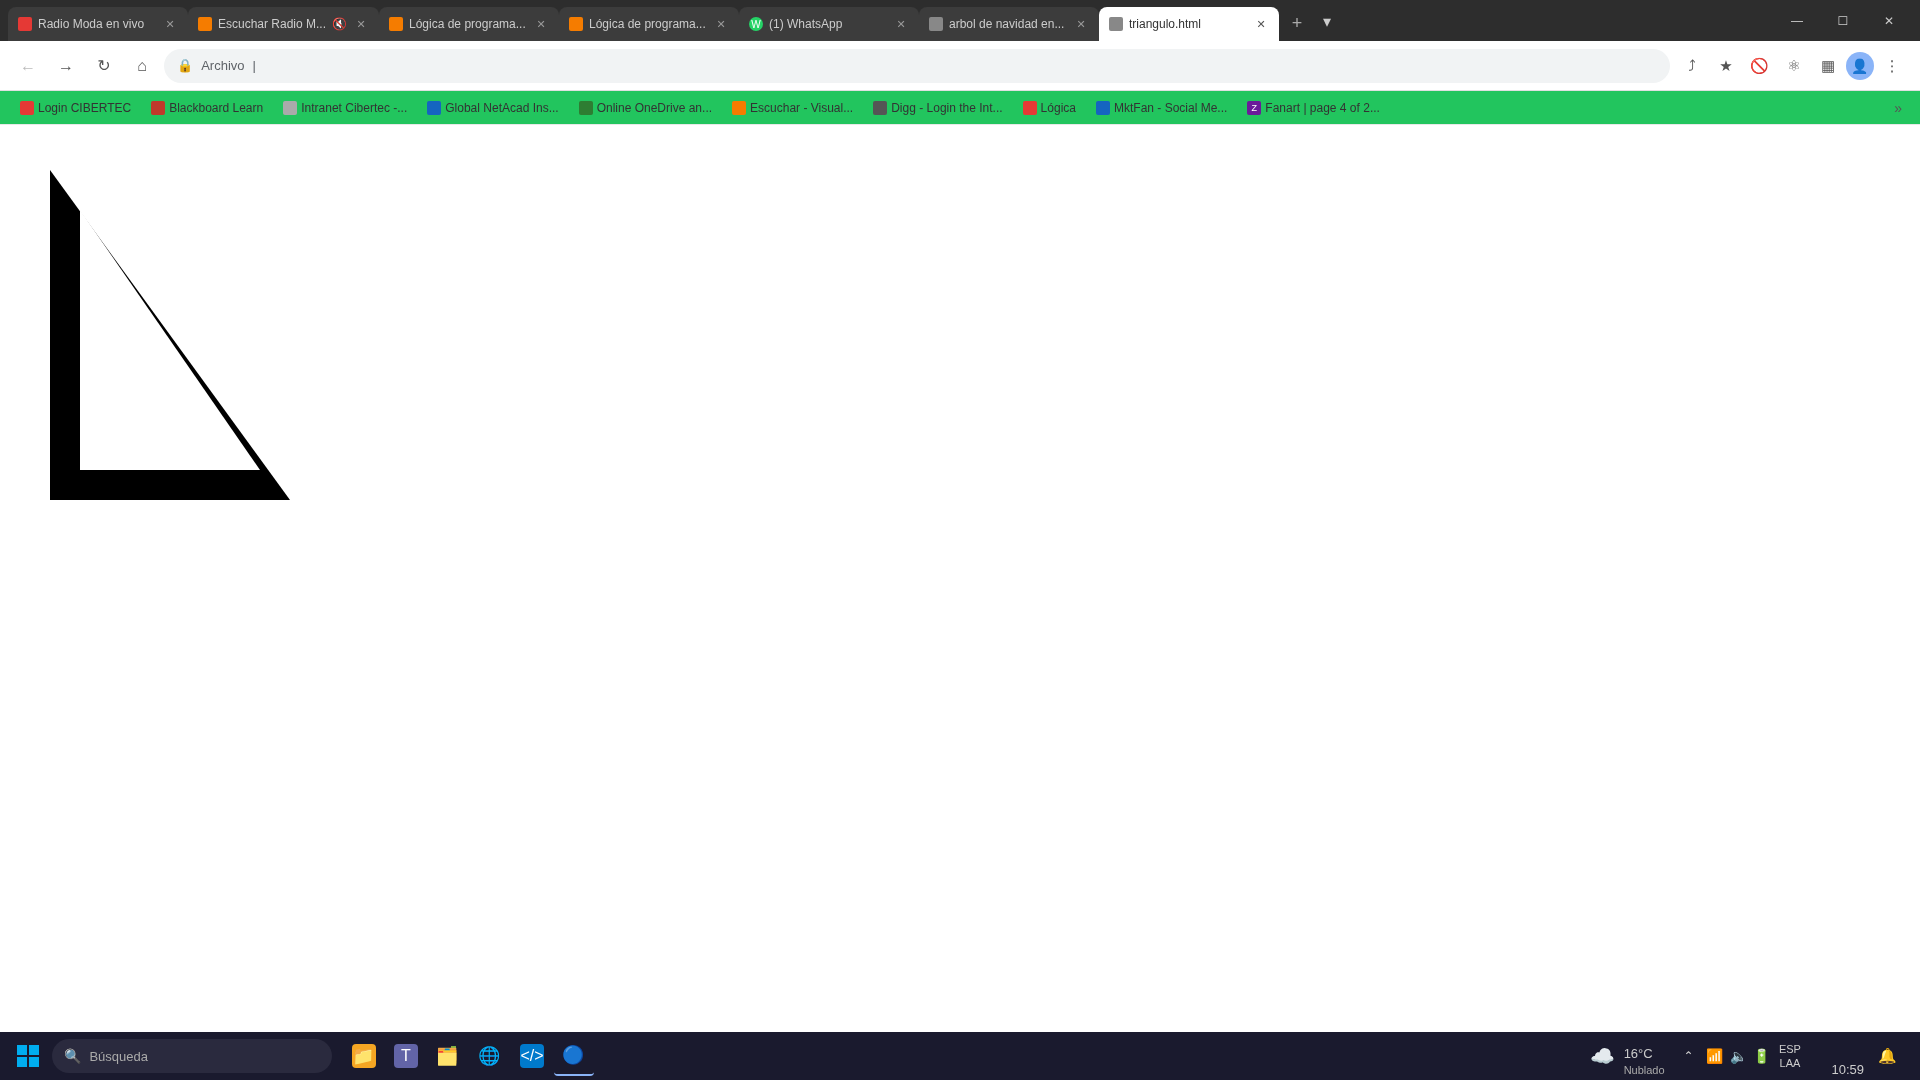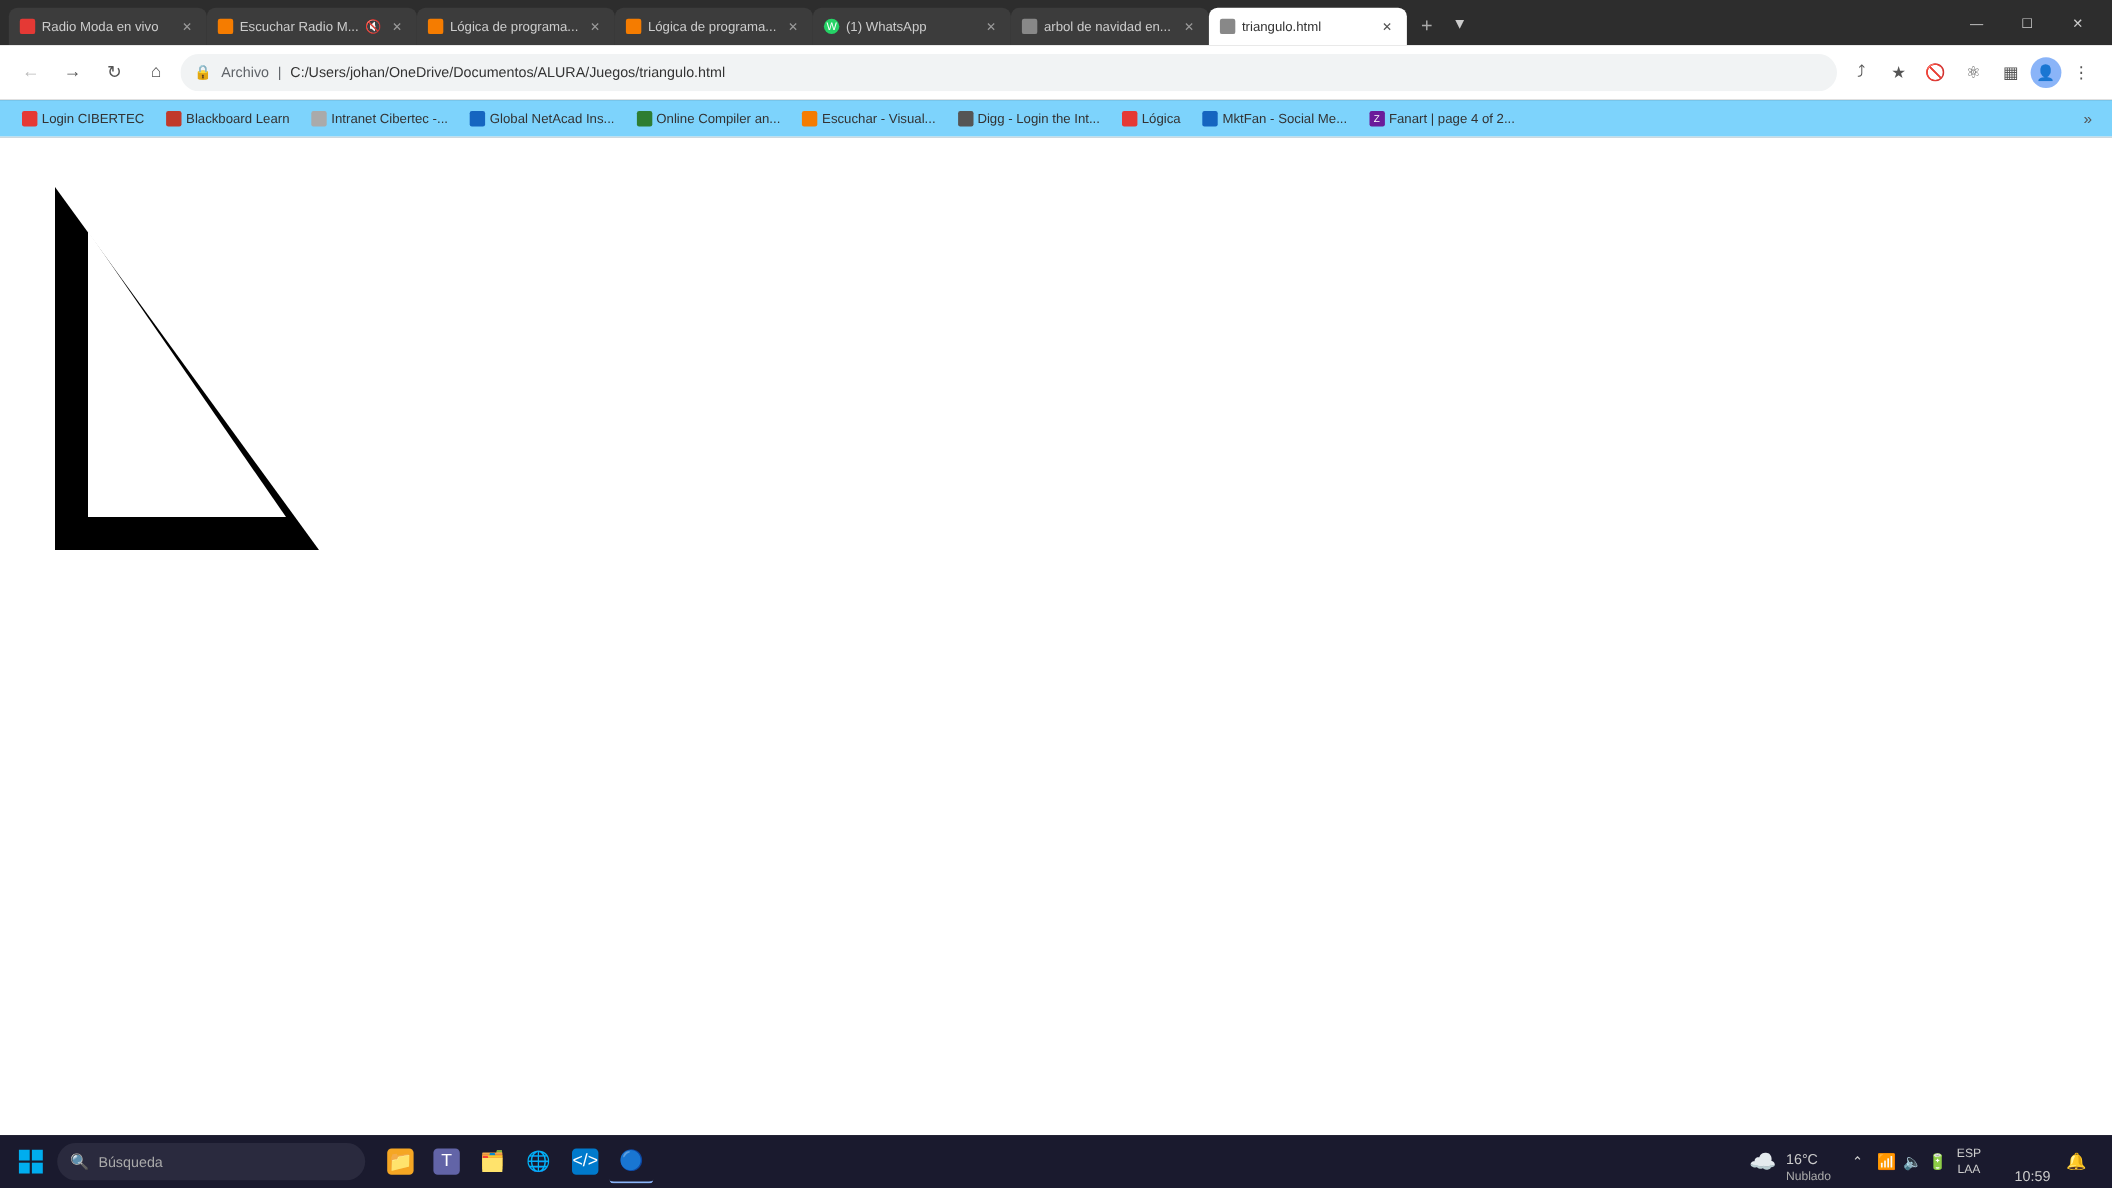--- a/index.html
+++ b/index.html
@@ -151,21 +151,21 @@
       display: flex;
       align-items: center;
       justify-content: center;
       cursor: pointer;
       color: #555;
       font-size: 15px;
     }
 
     
     .bookmarks-bar {
-      background: #7dd3fc;
+      background: #22c55e;
       height: 34px;
       display: flex;
       align-items: center;
       padding: 0 12px;
       gap: 4px;
       border-bottom: 1px solid #e8e8e8;
       flex-shrink: 0;
       overflow: hidden;
     }
     .bookmark-item {
@@ -385,21 +385,20 @@
   <div class="nav-bar">
     <div class="nav-btn disabled">←</div>
     <div class="nav-btn">→</div>
     <div class="nav-btn">↻</div>
     <div class="nav-btn">⌂</div>
 
     <div class="address-bar-container">
       <span style="color:#555;font-size:13px;">🔒</span>
       <span class="address-scheme">Archivo</span>
       <span style="color:#5f6368;font-size:13px;"> | </span>
-      <input class="address-text" type="text" readonly="" value="C:/Users/johan/OneDrive/Documentos/ALURA/Juegos/triangulo.html" style="">
     </div>
 
     <div class="nav-right-icons">
       <div class="nav-icon">⤴</div>
       <div class="nav-icon">★</div>
       <div class="nav-icon" style="color:#e53935;">🚫</div>
       <div class="nav-icon">⚛</div>
       <div class="nav-icon">▦</div>
       <div class="nav-icon" style="width:28px;height:28px;border-radius:50%;background:#8ab4f8;display:flex;align-items:center;justify-content:center;font-size:14px;color:#333;">👤</div>
       <div class="nav-icon">⋮</div>
@@ -418,21 +417,21 @@
     <div class="bookmark-item">
       <div class="bookmark-favicon" style="width:14px;height:14px;background:#aaa;border-radius:2px;"></div>
       <span>Intranet Cibertec -...</span>
     </div>
     <div class="bookmark-item">
       <div class="bookmark-favicon" style="width:14px;height:14px;background:#1565c0;border-radius:2px;"></div>
       <span>Global NetAcad Ins...</span>
     </div>
     <div class="bookmark-item">
       <div class="bookmark-favicon" style="width:14px;height:14px;background:#2e7d32;border-radius:2px;"></div>
-      <span>Online Compiler an...</span>
+      <span>Online OneDrive an...</span>
     </div>
     <div class="bookmark-item">
       <div class="bookmark-favicon" style="width:14px;height:14px;background:#f57c00;border-radius:2px;"></div>
       <span>Escuchar - Visual...</span>
     </div>
     <div class="bookmark-item">
       <div class="bookmark-favicon" style="width:14px;height:14px;background:#555;border-radius:2px;"></div>
       <span>Digg - Login the Int...</span>
     </div>
     <div class="bookmark-item">

